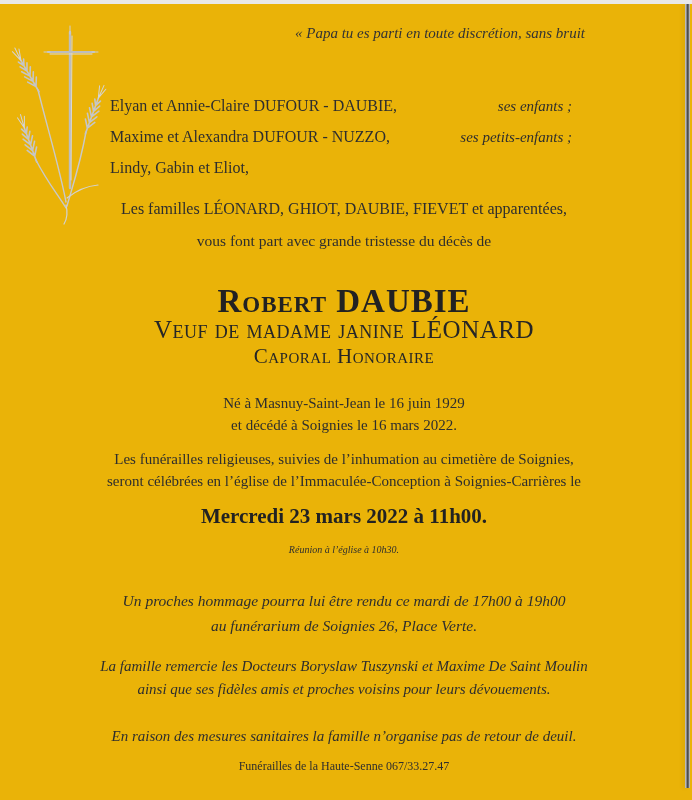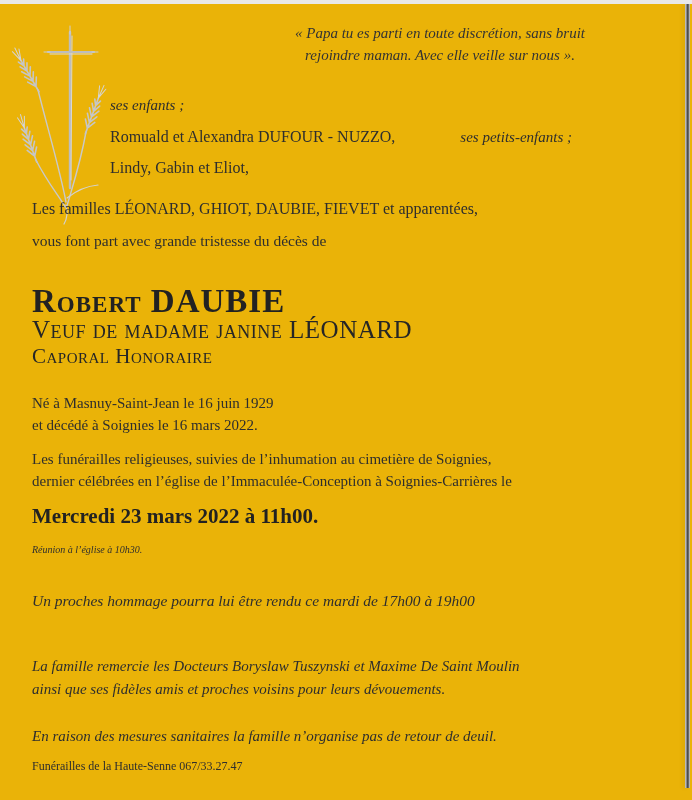--- a/index.html
+++ b/index.html
@@ -6,21 +6,21 @@
   .page {
     position:relative;
     width:692px; height:800px;
     background:#eab308;
     overflow:hidden;
     font-family:"Liberation Serif","DejaVu Serif",serif;
     color:#2e2e2e;
     margin:4px auto;
   }
   .abs { position:absolute; }
-  .centered { left:32px; width:640px; }
+  .centered { left:24px; width:640px; text-align:center; }
 
   .quote {
     top:18px; left:250px; width:380px;
     text-align:center; font-style:italic;
     font-size:15px; line-height:22px; color:#333;
   }
 
   .family { top:93px; left:110px; width:462px; }
   .family-row {
     display:flex; justify-content:space-between; align-items:baseline;
@@ -97,29 +97,29 @@
     </g>
 
     <g transform="translate(78,112) rotate(20)">
       <path d="M0,2 L0,-36 M0,-4 l-5,-8 M0,-4 l5,-8 M0,-10 l-5,-8 M0,-10 l5,-8 M0,-16 l-5,-8 M0,-16 l5,-8 M0,-22 l-4,-7 M0,-22 l4,-7 M0,-28 l-3,-6 M0,-28 l3,-6"></path>
       <path d="M0,-36 l-3,-12 M0,-36 l1,-14 M0,-36 l4,-11" stroke="#d4d4d4" stroke-width="1"></path>
     </g>
   </svg>
 
   <div class="abs quote">
     <div>« Papa tu es parti en toute discrétion, sans bruit</div>
-    <div>rejoindre maman. Avec elle veille sur nous ».</div>
   </div>
 
   <div class="abs family">
     <div class="family-row">
+      <span>Elyan et Annie-Claire DUFOUR - DAUBIE,</span>
       <span class="relation">ses enfants ;</span>
     </div>
     <div class="family-row">
-      <span>Romuald et Alexandra DUFOUR - NUZZO,</span>
+      <span>Maxime et Alexandra DUFOUR - NUZZO,</span>
       <span class="relation">ses petits-enfants ;</span>
     </div>
     <div class="family-row">
       <span>Lindy, Gabin et Eliot,</span>
     </div>
   </div>
 
   <div class="abs centered families-line">Les familles LÉONARD, GHIOT, DAUBIE, FIEVET et apparentées,</div>
   <div class="abs centered announce">vous font part avec grande tristesse du décès de</div>
 
@@ -127,28 +127,29 @@
   <div class="abs centered title-veuf">Veuf de madame janine LÉONARD</div>
   <div class="abs centered title-caporal">Caporal Honoraire</div>
 
   <div class="abs centered birth">
     <div>Né à Masnuy-Saint-Jean le 16 juin 1929</div>
     <div>et décédé à Soignies le 16 mars 2022.</div>
   </div>
 
   <div class="abs centered funeral">
     <div>Les funérailles religieuses, suivies de l’inhumation au cimetière de Soignies,</div>
-    <div>dernier célébrées  en l’église de l’Immaculée-Conception à Soignies-Carrières le</div>
+    <div>seront célébrées  en l’église de l’Immaculée-Conception à Soignies-Carrières le</div>
   </div>
 
   <div class="abs centered date">Mercredi 23 mars 2022 à 11h00.</div>
   <div class="abs centered meeting">Réunion à l’église à 10h30.</div>
 
   <div class="abs centered tribute">
     <div>Un proches hommage pourra lui être rendu ce mardi de 17h00 à 19h00</div>
+    <div>au funérarium de Soignies 26, Place Verte.</div>
   </div>
 
   <div class="abs centered thanks">
     <div>La famille remercie les Docteurs Boryslaw Tuszynski et Maxime De Saint Moulin</div>
     <div>ainsi que ses fidèles amis et proches voisins pour leurs dévouements.</div>
   </div>
 
   <div class="abs centered sanitary">En raison des mesures sanitaires la famille n’organise pas de retour de deuil.</div>
   <div class="abs centered home">Funérailles de la Haute-Senne  067/33.27.47</div>
 

